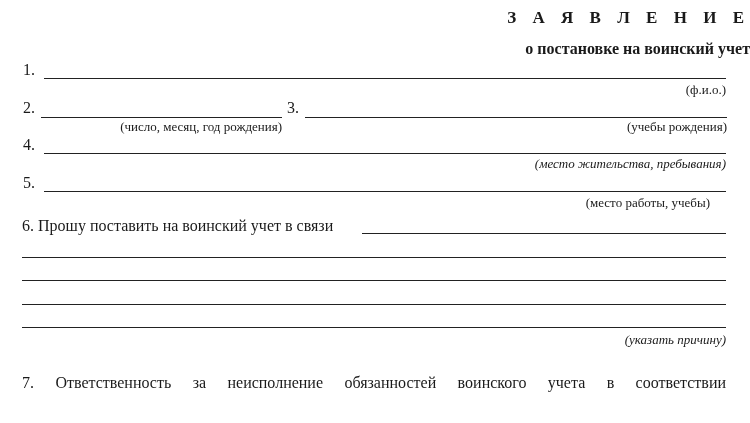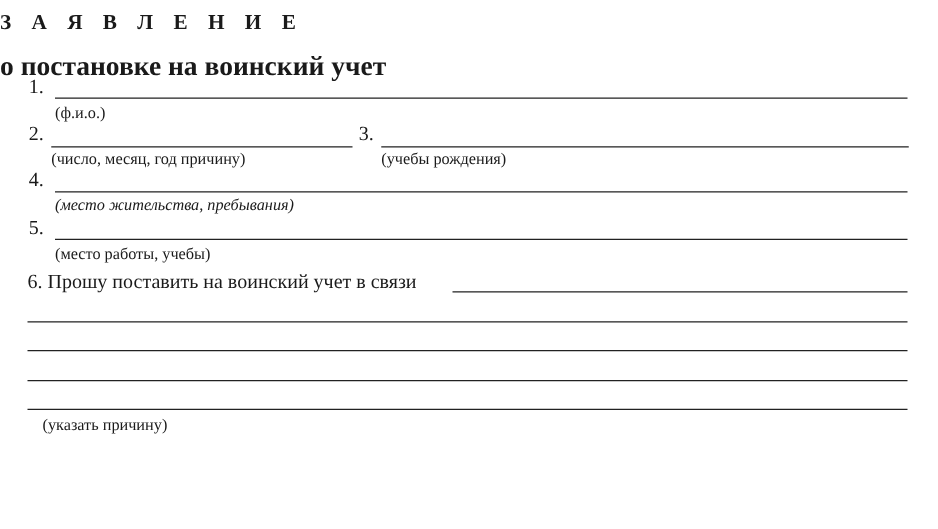--- a/index.html
+++ b/index.html
@@ -1,56 +1,57 @@
 <!DOCTYPE html>
 <html><head>
 <meta charset="utf-8">
 <style>
   html, body { margin: 0; padding: 0; background: #ffffff; }
   body {
     width: 750px; height: 423px; position: relative; overflow: hidden;
     font-family: "Liberation Serif", "DejaVu Serif", serif; color: #1a1a1a;
   }
   .abs { position: absolute; }
-  .title { left: 0; width: 750px; text-align: left; top: 8px; font-size: 17px; font-weight: bold; letter-spacing: 6px; }
-  .subtitle { left: 0; width: 750px; text-align: left; top: 40px; font-size: 22px; font-weight: bold; }
+  .title { left: 0; width: 750px; text-align: right; top: 8px; font-size: 17px; font-weight: bold; letter-spacing: 6px; }
+  .subtitle { left: 0; width: 750px; text-align: right; top: 40px; font-size: 16px; font-weight: bold; }
   .num { font-size: 16px; }
   .line { border-bottom: 1.3px solid #222; height: 0; }
-  .hint { font-size: 13px; text-align: left; }
+  .hint { font-size: 13px; text-align: right; }
   .text { font-size: 16px; }
   .para { left: 22px; width: 704px; top: 372px; font-size: 16px; line-height: 21px; text-align: justify; }
   .para .first { text-align-last: justify; display: block; }
 </style>
 </head>
 <body>
 
 <div class="abs title">З А Я В Л Е Н И Е</div>
 <div class="abs subtitle">о постановке на воинский учет</div>
 
 <span class="abs num" style="left:23px; top:61px;">1.</span>
 <div class="abs line" style="left:44px; width:682px; top:78px;"></div>
 <div class="abs hint" style="left:44px; width:682px; top:82px;">(ф.и.о.)</div>
 
 <span class="abs num" style="left:23px; top:99px;">2.</span>
 <div class="abs line" style="left:41px; width:241px; top:117px;"></div>
-<div class="abs hint" style="left:41px; width:241px; top:119px;">(число, месяц, год причину)</div>
+<div class="abs hint" style="left:41px; width:241px; top:119px;">(число, месяц, год рождения)</div>
 <span class="abs num" style="left:287px; top:99px;">3.</span>
 <div class="abs line" style="left:305px; width:422px; top:117px;"></div>
 <div class="abs hint" style="left:305px; width:422px; top:119px;">(учебы рождения)</div>
 
 <span class="abs num" style="left:23px; top:136px;">4.</span>
 <div class="abs line" style="left:44px; width:682px; top:153px;"></div>
 <div class="abs hint" style="left:44px; width:682px; top:156px;font-style:italic;">(место жительства, пребывания)</div>
 
 <span class="abs num" style="left:23px; top:174px;">5.</span>
 <div class="abs line" style="left:44px; width:682px; top:191px;"></div>
-<div class="abs hint" style="left:44px; width:682px; top:195px;">(место работы, учебы)</div>
+<div class="abs hint" style="left:28px; width:682px; top:195px;">(место работы, учебы)</div>
 
 <span class="abs text" style="left:22px; top:217px;text-align:right;">6. Прошу поставить на воинский учет в связи</span>
 <div class="abs line" style="left:362px; width:364px; top:233px;"></div>
 <div class="abs line" style="left:22px; width:704px; top:257px;"></div>
 <div class="abs line" style="left:22px; width:704px; top:280px;"></div>
 <div class="abs line" style="left:22px; width:704px; top:304px;"></div>
 <div class="abs line" style="left:22px; width:704px; top:327px;"></div>
-<div class="abs hint" style="left:34px; width:704px; top:332px;">(указать причину)</div>
+<div class="abs hint" style="left:22px; width:704px; top:332px;font-style:italic;">(указать причину)</div>
 
 <div class="abs para">
+  <span class="first">7. Ответственность за неисполнение обязанностей воинского учета в соответствии</span>
 </div>
 
 </body></html>

